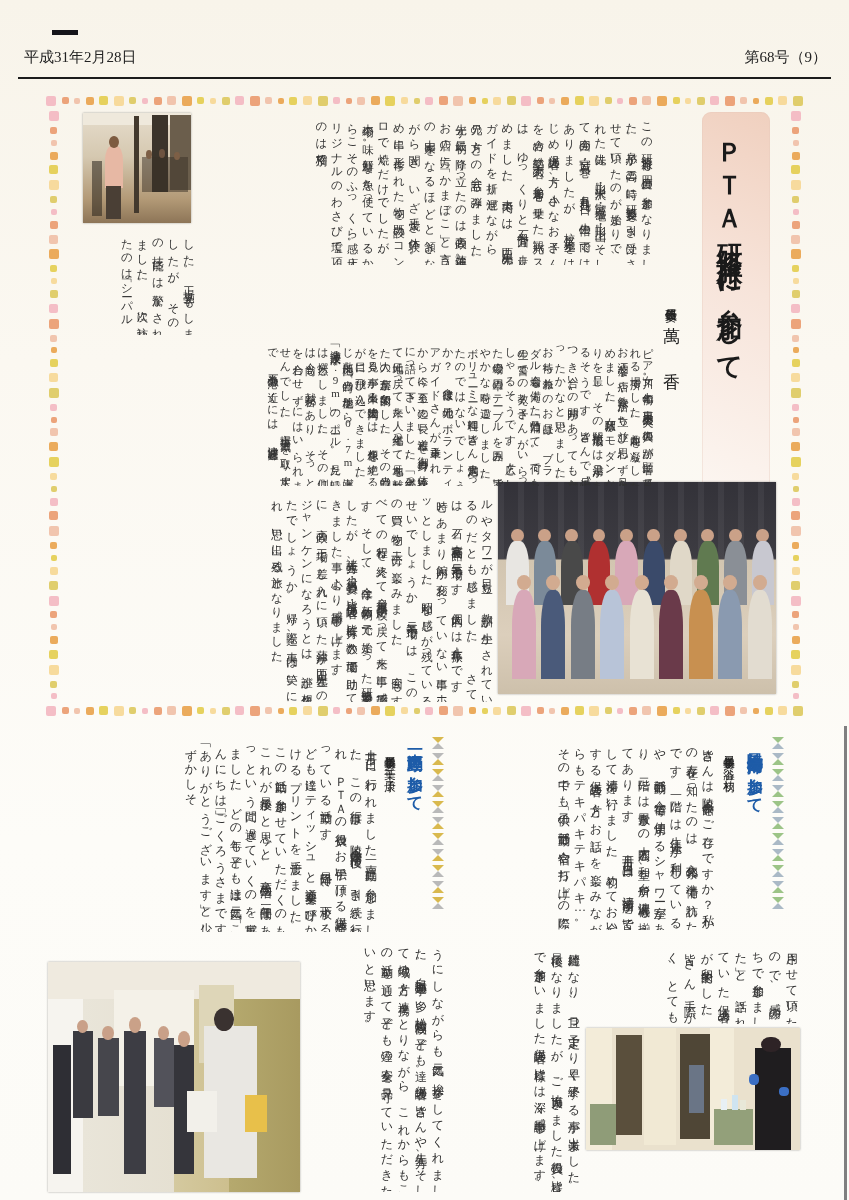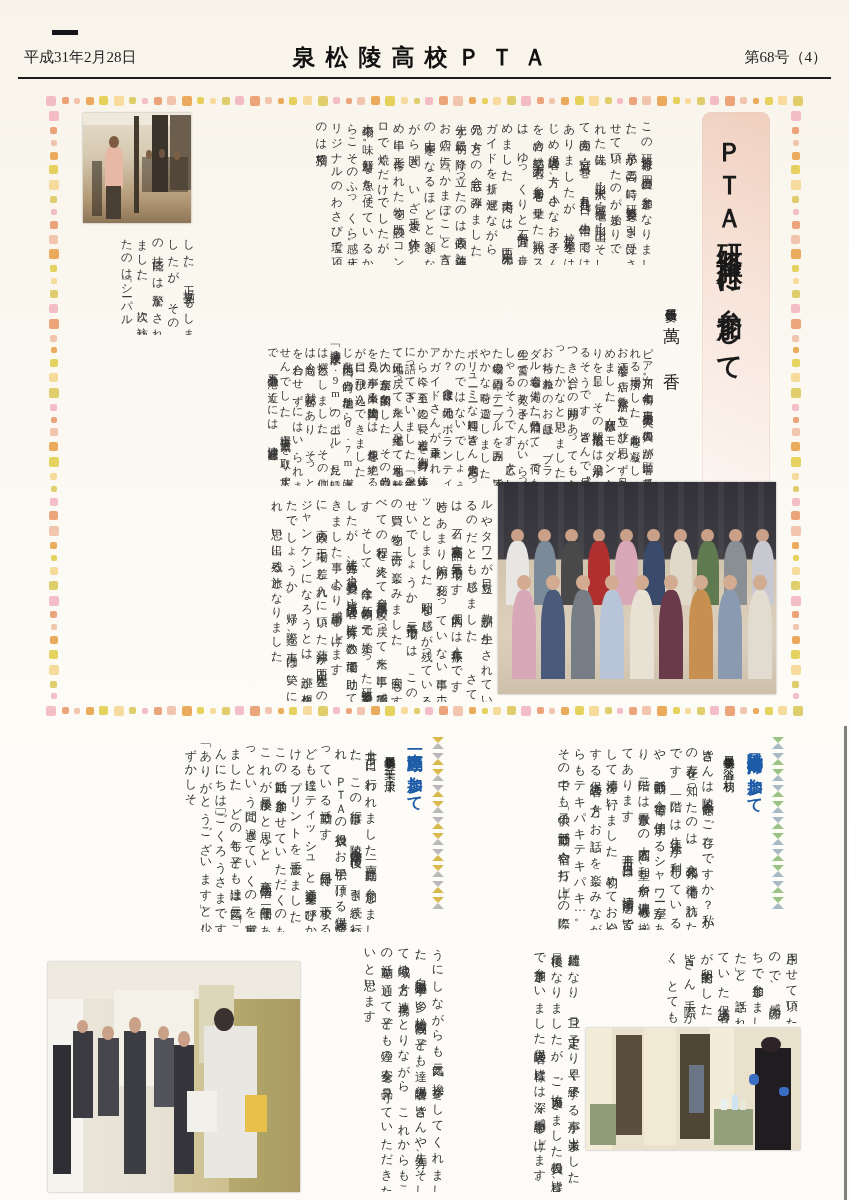--- a/index.html
+++ b/index.html
@@ -65,22 +65,21 @@
   .shape{position:absolute;}
 </style>
 </head>
 <body>
 
 <div class="page">
 
   <div class="abs corner-mark"></div>
 
   <div class="abs hdr-date">平成31年2月28日</div>
-  <div class="abs hdr-title">泉松陵高校ＰＴＡ</div>
-  <div class="abs hdr-issue">第68号（4）</div>
+  <div class="abs hdr-issue">第68号（9）</div>
   <div class="abs hdr-rule"></div>
 
   <div class="abs frame">
     <div class="fs fs-top" id="fsTop">
         <span class="sq" style="width: 10px; height: 10px; background: rgb(243, 183, 193);"></span>
         <span class="sq" style="width: 7px; height: 7px; background: rgb(234, 154, 110);"></span>
         <span class="sq" style="width: 6px; height: 6px; background: rgb(240, 191, 166);"></span>
         <span class="sq" style="width: 8px; height: 8px; background: rgb(233, 162, 75);"></span>
         <span class="sq" style="width: 9px; height: 9px; background: rgb(227, 205, 78);"></span>
         <span class="sq" style="width: 10px; height: 10px; background: rgb(246, 215, 148);"></span>

